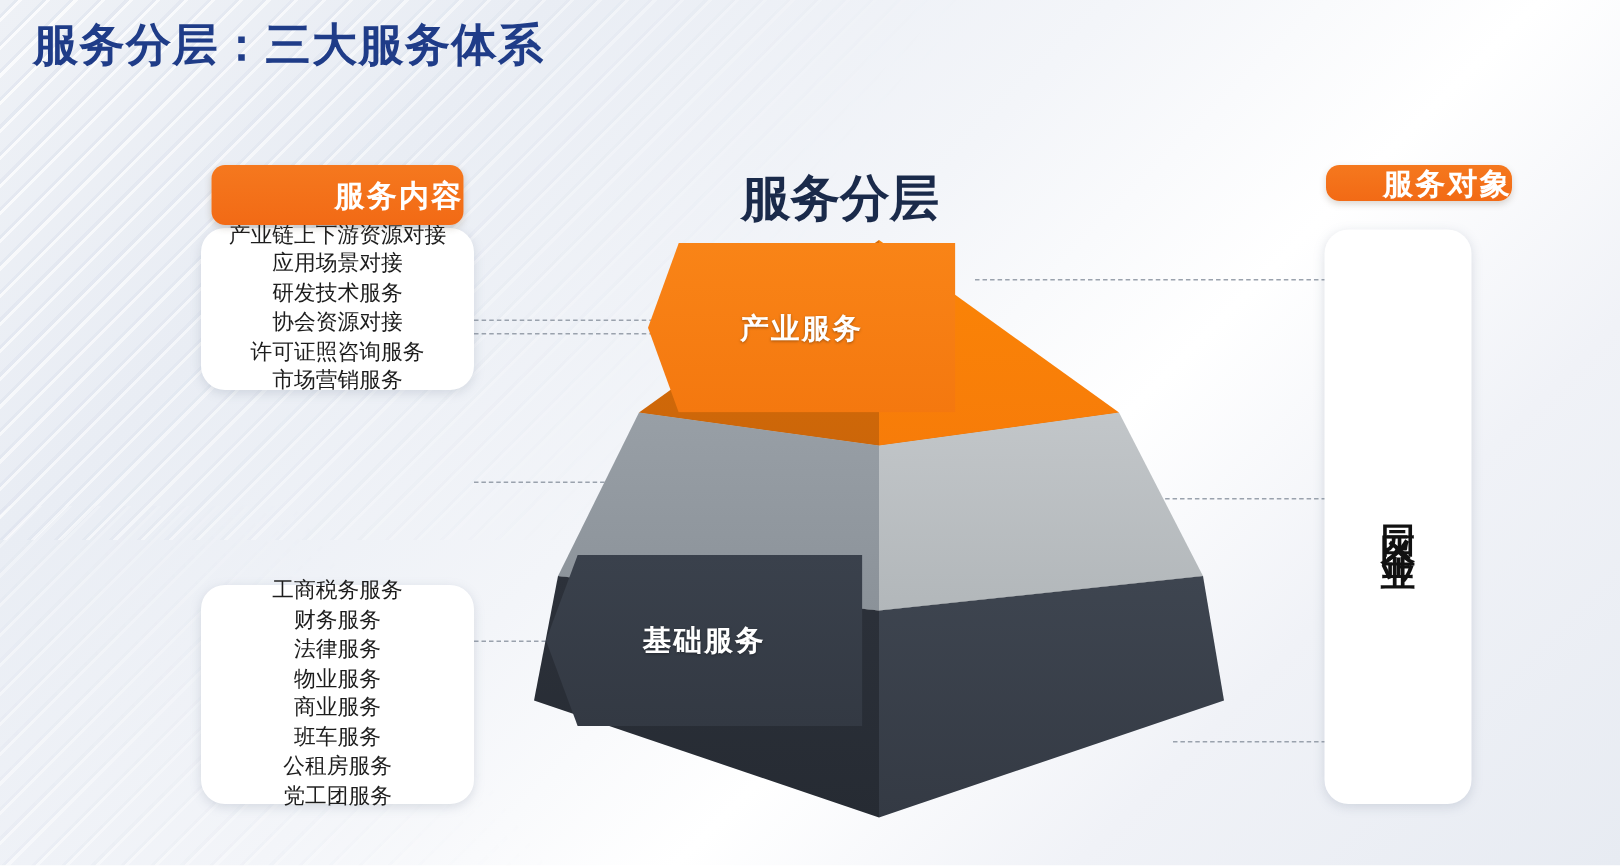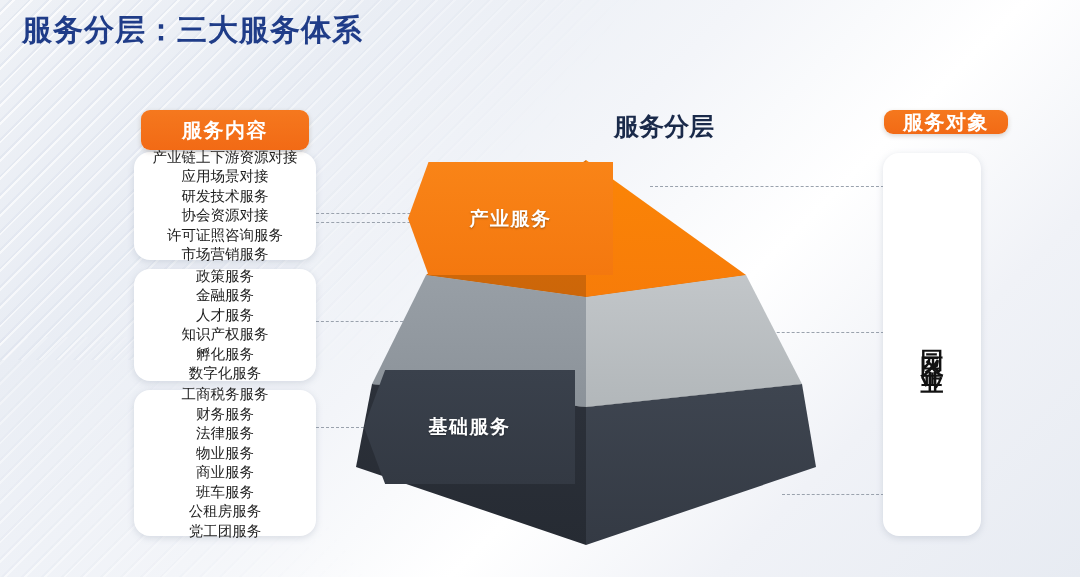--- a/index.html
+++ b/index.html
@@ -77,21 +77,21 @@
   .pill {
     position: absolute;
     background: linear-gradient(180deg, #F5781E 0%, #F26A15 100%);
     border-radius: 9px;
     color: #ffffff;
     font-size: 20px;
     font-weight: bold;
     letter-spacing: 1.5px;
     display: flex;
     align-items: center;
-    justify-content: center;
+    justify-content: flex-end;
     box-shadow: 0 2px 5px rgba(90,70,40,0.22);
     z-index: 11;
     white-space: nowrap;
   }
   #pill-left  { left: 141px; top: 110px; width: 168px; height: 40px; }
   #pill-right { left: 884px; top: 110px; width: 124px; height: 24px; }
 
   
   .card {
     position: absolute;
@@ -151,22 +151,22 @@
     height: 460px;
     z-index: 7;
   }
   #pyramid svg { display: block; width: 100%; height: 100%; overflow: visible; }
 
   .center-title {
     position: absolute;
     left: 494px;
     top: 110px;
     width: 220px;
-    text-align: right;
-    font-size: 25px;
+    text-align: left;
+    font-size: 33px;
     font-weight: bold;
     color: #1a2a4a;
     z-index: 12;
     white-space: nowrap;
   }
 
   
   .tab {
     position: absolute;
     display: flex;
@@ -175,21 +175,21 @@
     color: #ffffff;
     font-size: 19px;
     font-weight: bold;
     letter-spacing: 1.5px;
     z-index: 10;
     text-shadow: 0 1px 2px rgba(0,0,0,0.35);
     clip-path: polygon(10% 0%, 100% 0%, 100% 100%, 10% 100%, 0% 50%);
     white-space: nowrap;
   }
   #tab-top {
-    left: 408px; top: 162px; width: 205px; height: 113px;
+    left: 432px; top: 162px; width: 205px; height: 113px;
     background: linear-gradient(180deg, #F98417 0%, #F4780F 100%);
   }
   #tab-mid {
     left: 398px; top: 266px; width: 211px; height: 108px;
     background: linear-gradient(180deg, #C3C7C9 0%, #B4B9BC 100%);
     color: #f3f4f5;
   }
   #tab-bot {
     left: 364px; top: 370px; width: 211px; height: 114px;
     background: linear-gradient(180deg, #3A414C 0%, #333943 100%);
@@ -273,30 +273,20 @@
     <ul class="card-list">
       <li>产业链上下游资源对接</li>
       <li>应用场景对接</li>
       <li>研发技术服务</li>
       <li>协会资源对接</li>
       <li>许可证照咨询服务</li>
       <li>市场营销服务</li>
     </ul>
   </div>
 
-  <div class="card" id="card-2">
-    <ul class="card-list">
-      <li>政策服务</li>
-      <li>金融服务</li>
-      <li>人才服务</li>
-      <li>知识产权服务</li>
-      <li>孵化服务</li>
-      <li>数字化服务</li>
-    </ul>
-  </div>
 
   <div class="card" id="card-3">
     <ul class="card-list">
       <li>工商税务服务</li>
       <li>财务服务</li>
       <li>法律服务</li>
       <li>物业服务</li>
       <li>商业服务</li>
       <li>班车服务</li>
       <li>公租房服务</li>

